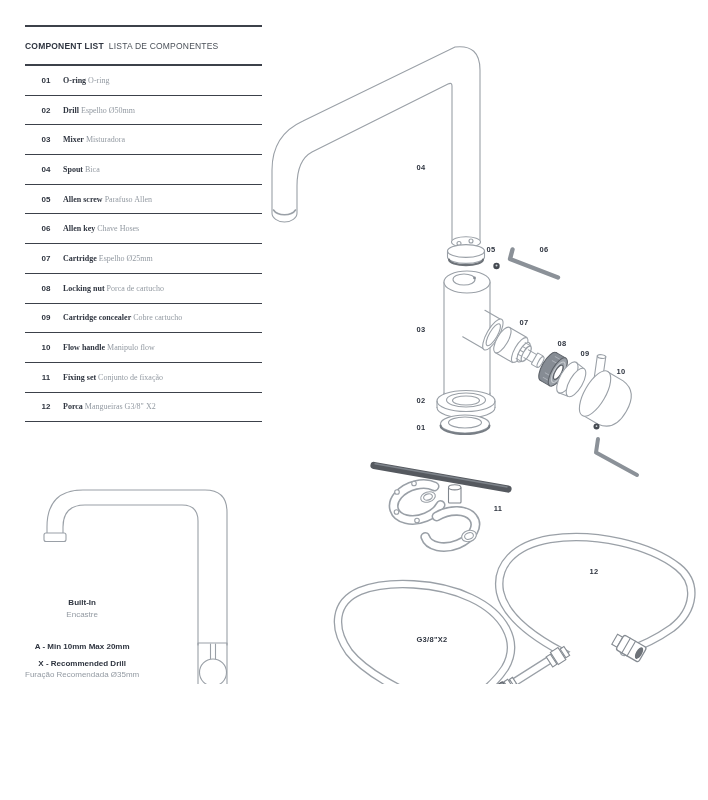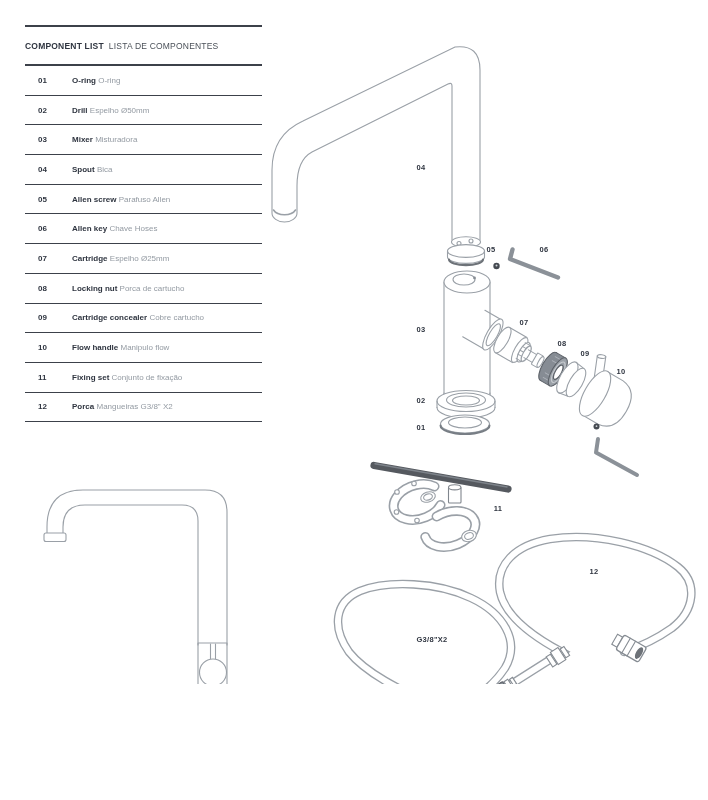--- a/index.html
+++ b/index.html
@@ -1,29 +1,29 @@
 <!DOCTYPE html>
 <html><head>
 <meta charset="utf-8">
 <style>
   html,body{margin:0;padding:0;background:#ffffff;}
   .page{position:relative;width:708px;height:684px;background:#fff;overflow:hidden;
-        font-family:"Liberation Sans",sans-serif;color:#2f3540;}
+        font-family:"Liberation Sans",sans-serif;color:#2f3540;text-align:center;}
   svg{position:absolute;left:0;top:0;}
 
   
   .clist{position:absolute;left:25px;top:25px;width:237px;border-top:2px solid #3c414a;}
   .clist-header{height:37px;display:flex;align-items:center;border-bottom:2px solid #3c414a;
                 font-size:8.5px;letter-spacing:.2px;}
   .clist-header .ten{font-weight:bold;color:#2f3540;margin-right:5px;white-space:nowrap;}
   .clist-header .tpt{font-weight:normal;color:#4a5058;white-space:nowrap;}
   .crow{height:28.7px;display:flex;align-items:center;border-bottom:1.5px solid #3c414a;
         font-size:8px;}
   .crow .num{font-weight:bold;width:16px;margin-left:13px;flex:none;}
-  .crow .nm{margin-left:18px;white-space:nowrap;}
+  .crow .nm{margin-left:9px;white-space:nowrap;font-family:Liberation Serif, serif;}
   .crow .en{font-weight:bold;color:#2f3540;}
   .crow .pt{font-weight:normal;color:#939aa2;}
 
   
   .btext{position:absolute;left:25px;top:597px;font-size:8px;line-height:11.5px;}
   .btext .b{font-weight:bold;color:#2f3540;}
   .btext .g{color:#939aa2;}
   .btext .gap{height:21px;}
 
   
@@ -284,20 +284,29 @@
     <div class="crow">
         <span class="num">11</span>
         <span class="nm"><span class="en">Fixing set</span> <span class="pt">Conjunto de fixação</span></span>
       </div>
     <div class="crow">
         <span class="num">12</span>
         <span class="nm"><span class="en">Porca</span> <span class="pt">Mangueiras G3/8" X2</span></span>
       </div>
   </div>
 
+  <div class="btext">
+    <div class="b">Built-In</div>
+    <div class="g">Encastre</div>
+    <div class="gap"></div>
+    <div class="b">A - Min 10mm Max 20mm</div>
+    <div style="height:5px;"></div>
+    <div class="b">X - Recommended Drill</div>
+    <div class="g">Furação Recomendada Ø35mm</div>
+  </div>
 
   <div class="callout" style="left:421px;top:167px;">04</div>
   <div class="callout" style="left:491px;top:249px;">05</div>
   <div class="callout" style="left:544px;top:249px;">06</div>
   <div class="callout" style="left:421px;top:329px;">03</div>
   <div class="callout" style="left:524px;top:322px;">07</div>
   <div class="callout" style="left:562px;top:343px;">08</div>
   <div class="callout" style="left:585px;top:353px;">09</div>
   <div class="callout" style="left:621px;top:371px;">10</div>
   <div class="callout" style="left:421px;top:400px;">02</div>

